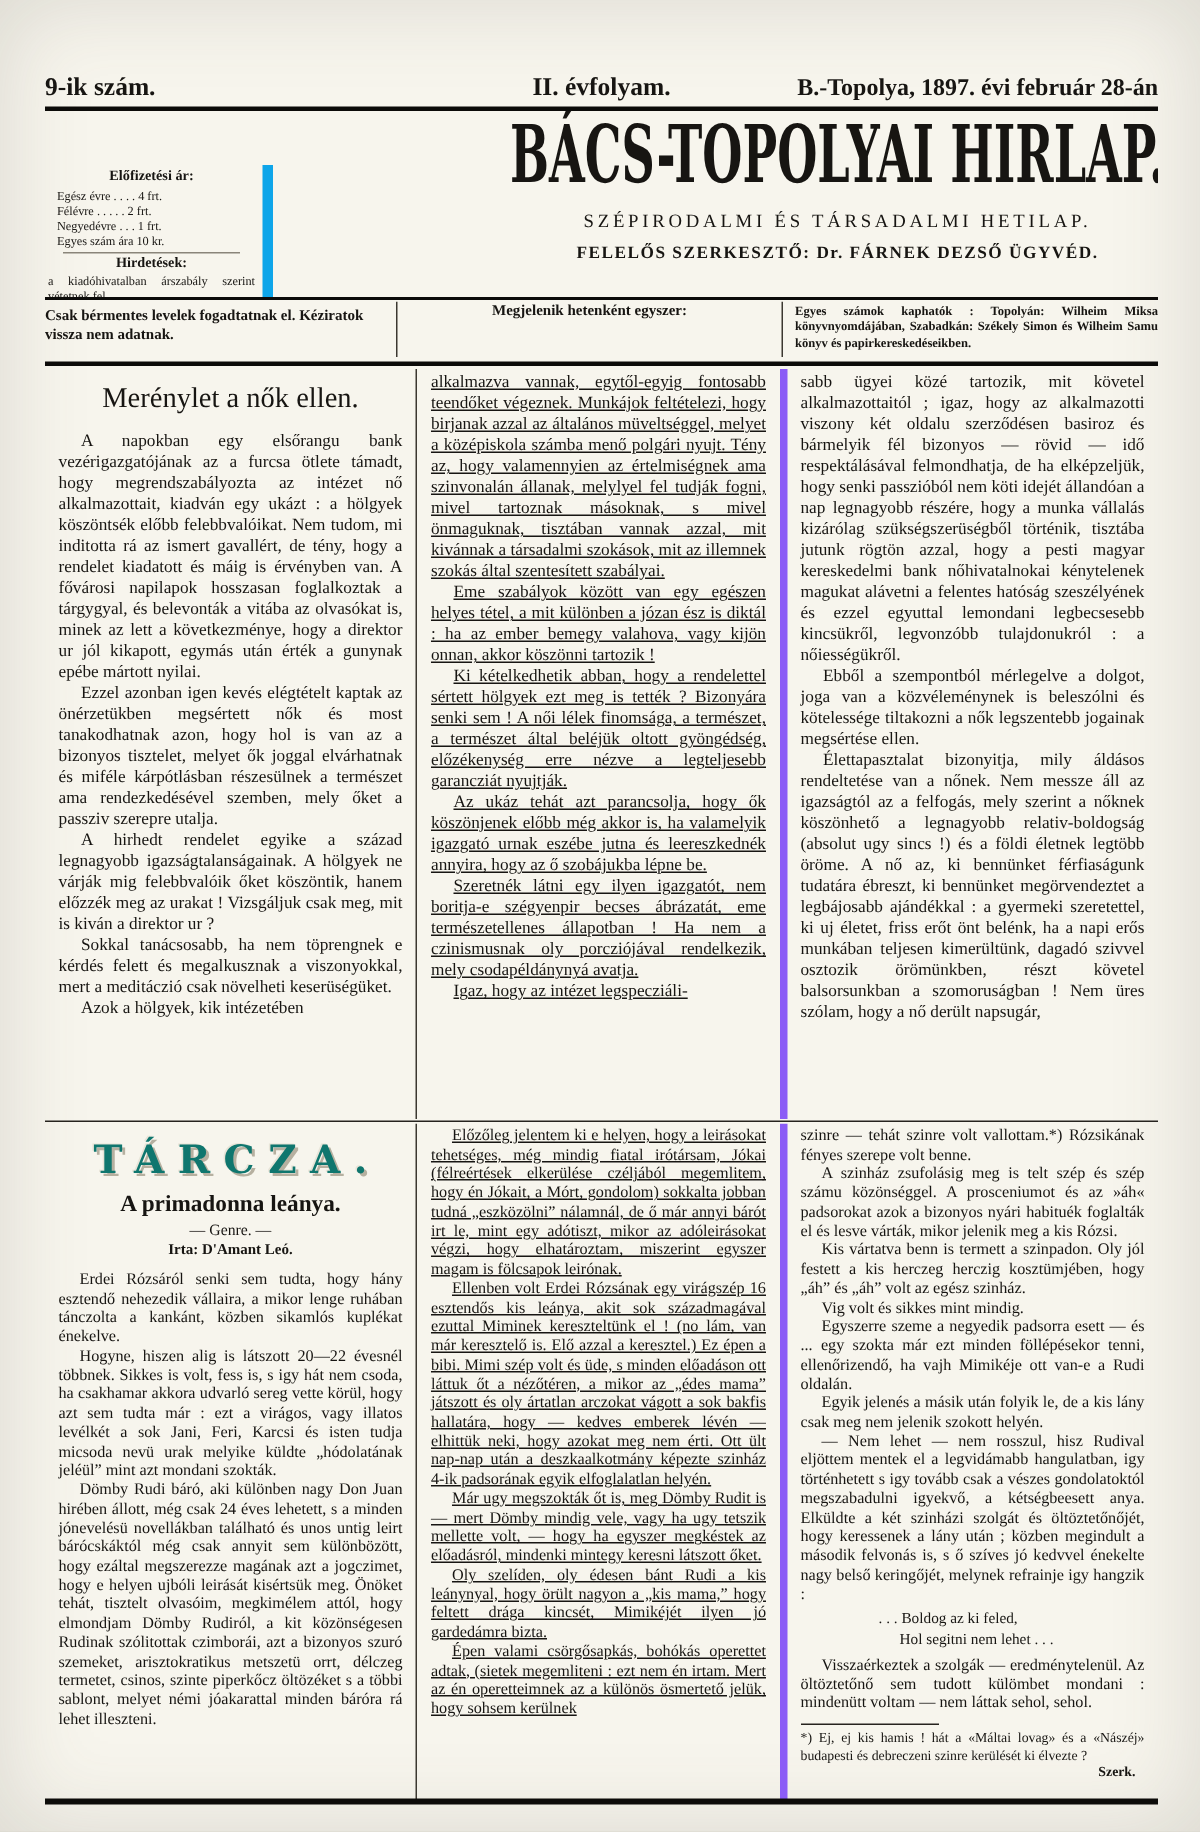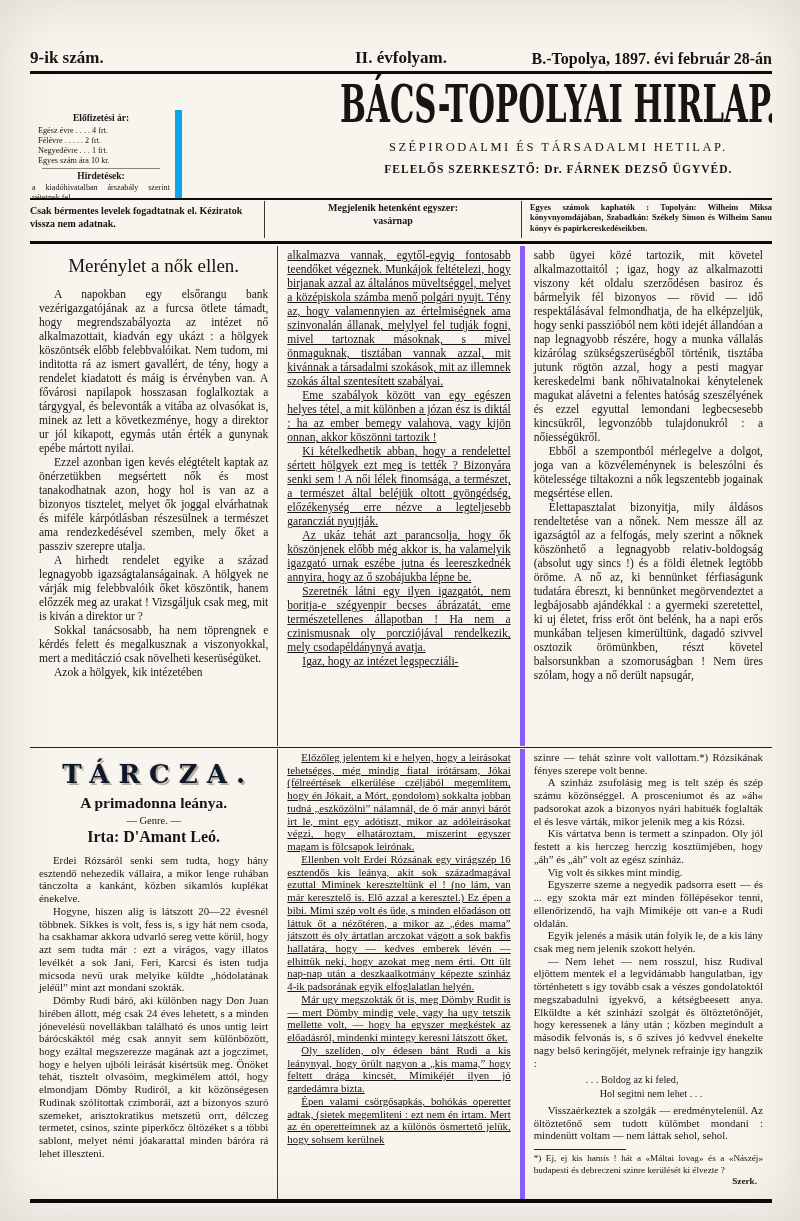--- a/index.html
+++ b/index.html
@@ -61,26 +61,26 @@
   .tcol.mid { border-left:1px solid #3c3831; border-right:5px solid #8b5cf6;text-decoration:underline; }
   .section-sep { border-top:1px solid #26231e; margin:1px 0; }
   .article-title { text-align:center; font-weight:normal; font-size:19px; margin:7px 0 10px; }
   .para  { font-size:11.5px; line-height:1.22; text-align:justify; text-indent:15px; }
   .para.cont { text-indent:0; }
   
   .tarcza {
     text-align:center; font-family:"DejaVu Serif","Liberation Serif",serif;
     font-weight:bold; font-size:26px; letter-spacing:9px;
     margin:8px 0 5px; padding-left:9px;
-    color:#0f172a;
+    color:#0f766e;
     text-shadow:2px 2px 0 #b6b0a0, -1px -1px 0 #e8e4d8;
   }
   .story-title { text-align:center; font-weight:bold; font-size:15.5px; margin-bottom:3px; }
   .genre  { text-align:center; font-size:10.5px; margin-bottom:2px; }
-  .byline { text-align:center; font-size:16px; font-weight:bold; margin-bottom:8px; }
+  .byline { text-align:center; font-size:10px; font-weight:bold; margin-bottom:8px; }
   .fpara { font-size:10.8px; line-height:1.18; text-align:justify; text-indent:14px; }
   .fpara.cont { text-indent:0; }
   .verse { margin:4px 0 4px 52px; font-size:10.2px; line-height:1.3; }
   .verse .v2 { padding-left:14px; }
   .footnote-rule { width:92px; border-top:1px solid #26231e; margin:7px 0 3px; }
   .footnote { font-size:9.2px; line-height:1.25; text-align:justify; }
   .footnote-sign { text-align:right; font-size:9.2px; font-weight:bold; padding-right:6px; }
   .bottom-rule { position:absolute; left:30px; right:28px; bottom:18px; height:4px; background:#0c0b09; }
 </style>
 </head>
@@ -115,21 +115,20 @@
       <div class="paper-editor">FELELŐS SZERKESZTŐ: Dr. FÁRNEK DEZSŐ ÜGYVÉD.</div>
     </div>
 
   </div>
   <div class="rule r2"></div>
 
   <div class="infobar">
     <div class="info-left">Csak bérmentes levelek fogadtatnak el. Kéziratok vissza nem adatnak.</div>
     <div class="info-center">
       <div class="l1">Megjelenik hetenként egyszer:</div>
-      <div class="l2">vasárnap</div>
     </div>
     <div class="info-right">Egyes számok kaphatók : Topolyán: Wilheim Miksa könyvnyomdájában, Szabadkán: Székely Simon és Wilheim Samu könyv és papirkereskedéseikben.</div>
   </div>
   <div class="rule r3"></div>
 
   <div class="body-top">
     <div class="tcol">
       <h2 class="article-title">Merénylet a nők ellen.</h2>
       <p class="para">A napokban egy elsőrangu bank vezérigazgatójának az a furcsa ötlete támadt, hogy megrendszabályozta az intézet nő alkalmazottait, kiadván egy ukázt : a hölgyek köszöntsék előbb felebbvalóikat. Nem tudom, mi inditotta rá az ismert gavallért, de tény, hogy a rendelet kiadatott és máig is érvényben van. A fővárosi napilapok hosszasan foglalkoztak a tárgygyal, és belevonták a vitába az olvasókat is, minek az lett a következménye, hogy a direktor ur jól kikapott, egymás után érték a gunynak epébe mártott nyilai.</p>
       <p class="para">Ezzel azonban igen kevés elégtételt kaptak az önérzetükben megsértett nők és most tanakodhatnak azon, hogy hol is van az a bizonyos tisztelet, melyet ők joggal elvárhatnak és miféle kárpótlásban részesülnek a természet ama rendezkedésével szemben, mely őket a passziv szerepre utalja.</p>

